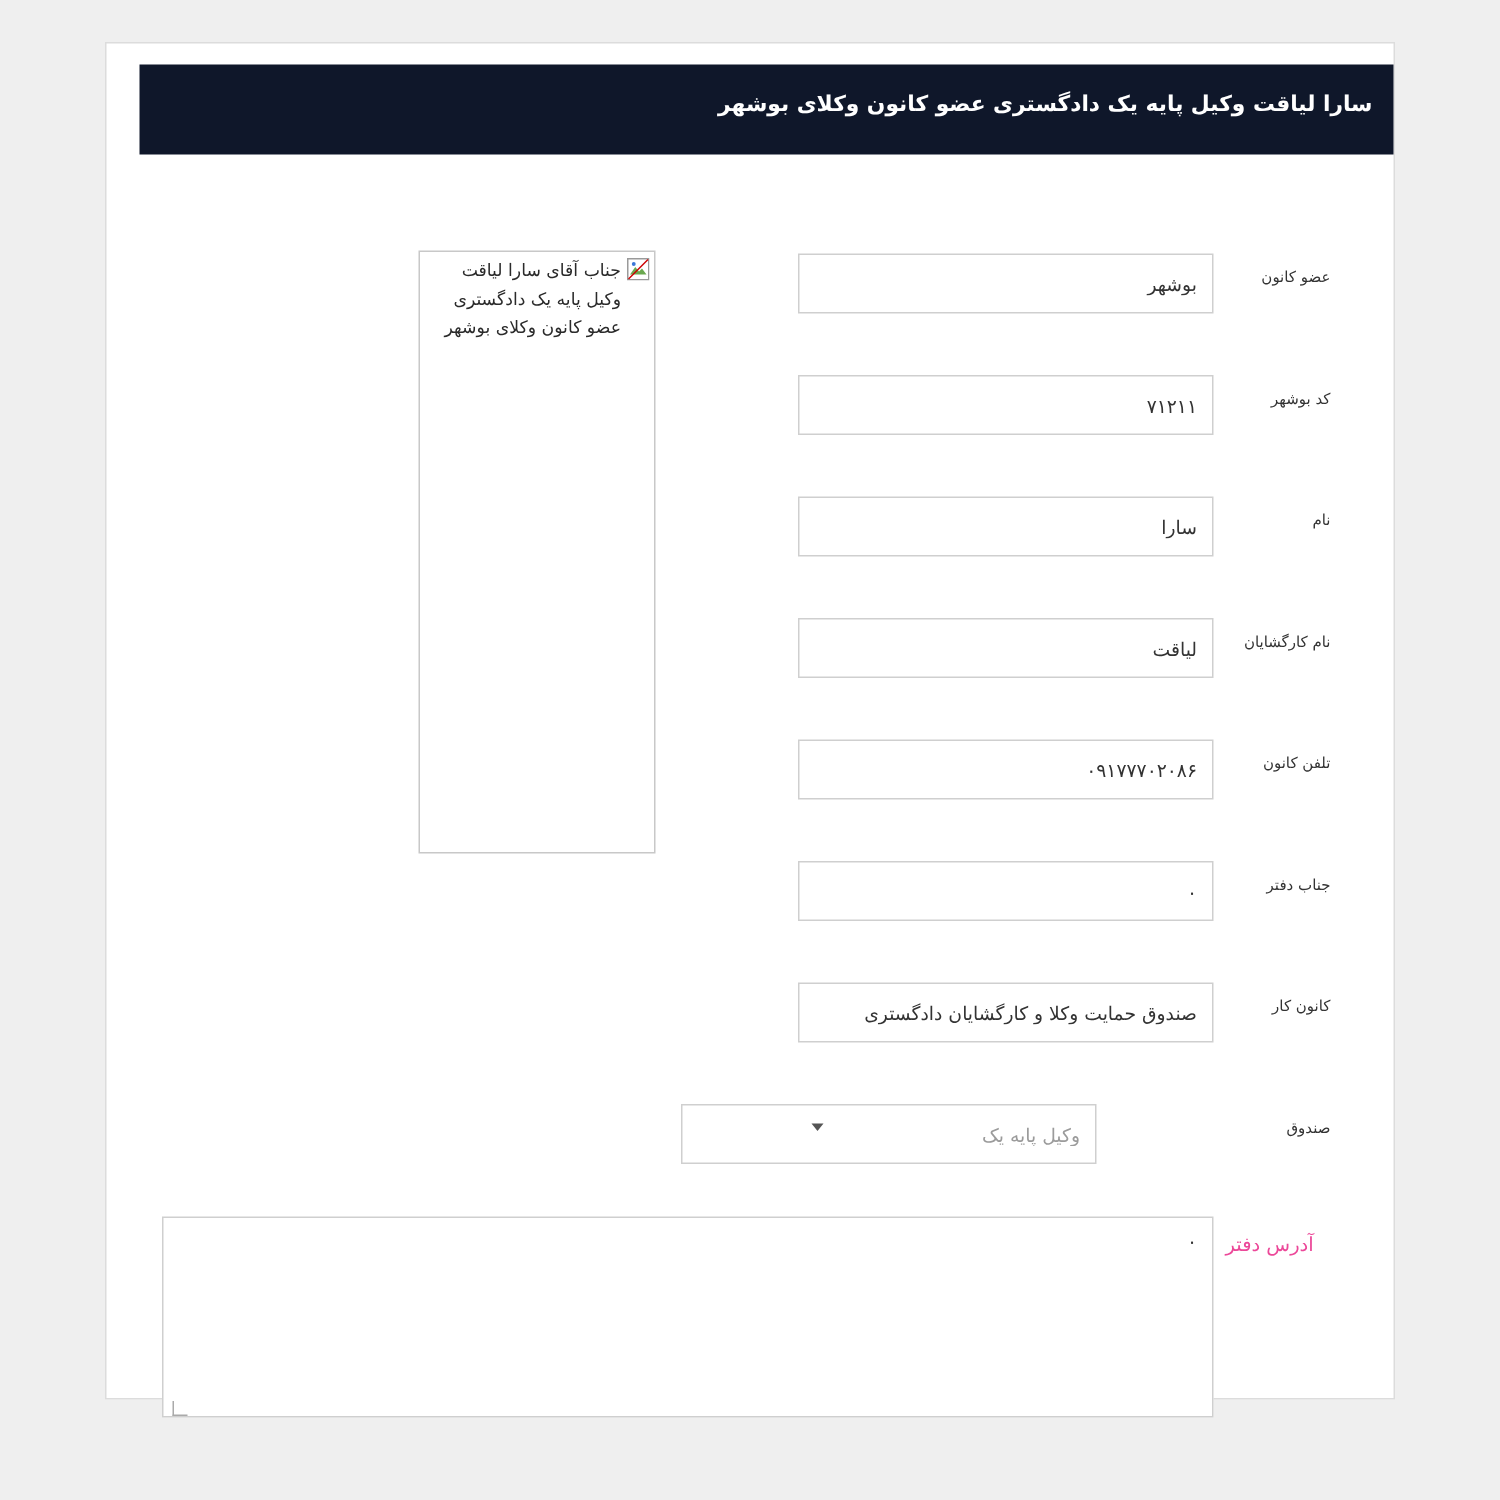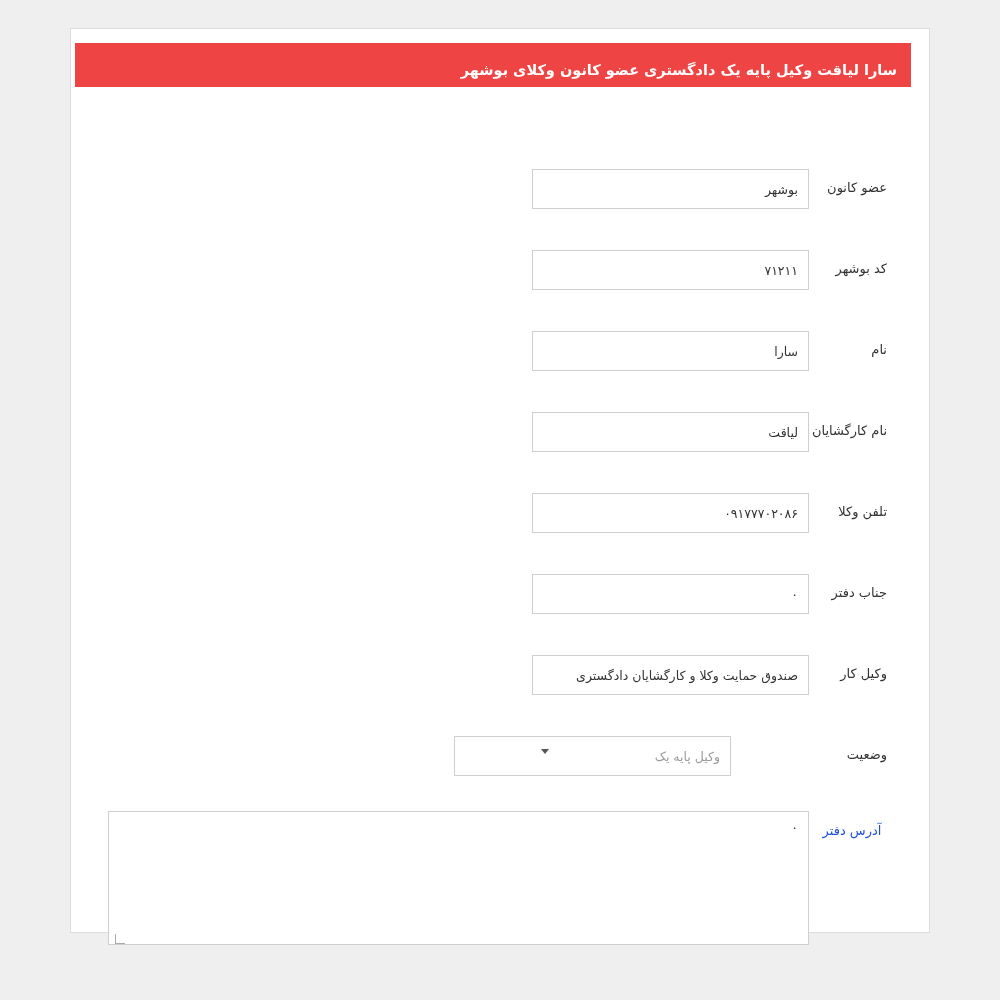--- a/index.html
+++ b/index.html
@@ -21,25 +21,25 @@
     left: 70px;
     top: 28px;
     width: 860px;
     height: 905px;
     background: #ffffff;
     border: 1px solid #dcdcdc;
     box-sizing: border-box;
   }
   .card-header {
     position: absolute;
-    left: 4px;
+    left: 22px;
     top: 14px;
     width: 836px;
-    height: 44px;
-    background: #ef4444;
+    height: 60px;
+    background: #0f172a;
     color: #ffffff;
     box-sizing: border-box;
   }
   .card-header .title {
     position: absolute;
     right: 14px;
     top: 19px;
     font-size: 14.5px;
     font-weight: bold;
     color: #ffffff;
@@ -58,21 +58,21 @@
     position: absolute;
     right: 42px;
     height: 42px;
   }
   .field-label {
     position: absolute;
     right: 0;
     top: 11px;
     width: 70px;
     text-align: right;
-    font-size: 13px;
+    font-size: 10px;
     color: #333333;
     white-space: nowrap;
     direction: rtl;
   }
   .field-input {
     position: absolute;
     right: 78px;
     top: 0;
     width: 277px;
     height: 40px;
@@ -110,23 +110,23 @@
     position: absolute;
     right: 42px;
     top: 782px;
     height: 140px;
   }
   .address-label {
     position: absolute;
     right: 0;
     top: 12px;
     width: 70px;
-    text-align: center;
+    text-align: left;
     font-size: 13px;
-    color: #1d4ed8;
+    color: #ec4899;
     white-space: nowrap;
   }
   .address-box {
     position: absolute;
     right: 78px;
     top: 0;
     width: 701px;
     height: 134px;
     border: 1px solid #cfcfcf;
     background: #ffffff;
@@ -192,20 +192,31 @@
 <body>
 
 <div id="page">
 
   <div class="card">
 
     <div class="card-header">
       <div class="title">سارا لیاقت وکیل پایه یک دادگستری عضو کانون وکلای بوشهر</div>
     </div>
 
+    <div class="photo-box">
+      <span class="broken-img-icon">
+        <svg width="15" height="15" viewBox="0 0 15 15" xmlns="http://www.w3.org/2000/svg">
+          <rect x="0.5" y="0.5" width="14" height="14" fill="#ffffff" stroke="#9a9a9a"></rect>
+          <path d="M2 11 L5.5 6 L8 9 L10 7 L13 11 Z" fill="#6aa84f"></path>
+          <circle cx="4.5" cy="4" r="1.3" fill="#3c78d8"></circle>
+          <path d="M1 14 L14 1" stroke="#cc0000" stroke-width="1"></path>
+        </svg>
+      </span>
+      <div class="alt-text">جناب آقای سارا لیاقت وکیل پایه یک دادگستری عضو کانون وکلای بوشهر</div>
+    </div>
 
     <div class="form-area">
 
       <div class="field-row" style="top: 40px;">
         <div class="field-label">عضو کانون</div>
         <input class="field-input" type="text" readonly="" value="بوشهر" style="">
       </div>
 
       <div class="field-row" style="top: 121px;">
         <div class="field-label">کد بوشهر</div>
@@ -216,36 +227,36 @@
         <div class="field-label">نام</div>
         <input class="field-input" type="text" readonly="" value="سارا" style="">
       </div>
 
       <div class="field-row" style="top: 283px;">
         <div class="field-label">نام کارگشایان</div>
         <input class="field-input" type="text" readonly="" value="لیاقت" style="">
       </div>
 
       <div class="field-row" style="top: 364px;">
-        <div class="field-label">تلفن وکلا</div>
+        <div class="field-label">تلفن کانون</div>
         <input class="field-input" type="text" readonly="" value="۰۹۱۷۷۷۰۲۰۸۶" style="">
       </div>
 
       <div class="field-row" style="top: 445px;">
         <div class="field-label">جناب دفتر</div>
         <input class="field-input" type="text" readonly="" value="۰" style="">
       </div>
 
       <div class="field-row" style="top: 526px;">
-        <div class="field-label">وکیل کار</div>
+        <div class="field-label">کانون کار</div>
         <input class="field-input" type="text" readonly="" value="صندوق حمایت وکلا و کارگشایان دادگستری" style="">
       </div>
 
       <div class="field-row" style="top: 607px;">
-        <div class="field-label">وضعیت</div>
+        <div class="field-label">صندوق</div>
         <div class="select-wrap">
           <select class="field-input">
             <option>وکیل پایه یک</option>
           </select>
           <span class="select-arrow"></span>
         </div>
       </div>
 
     </div>
 

